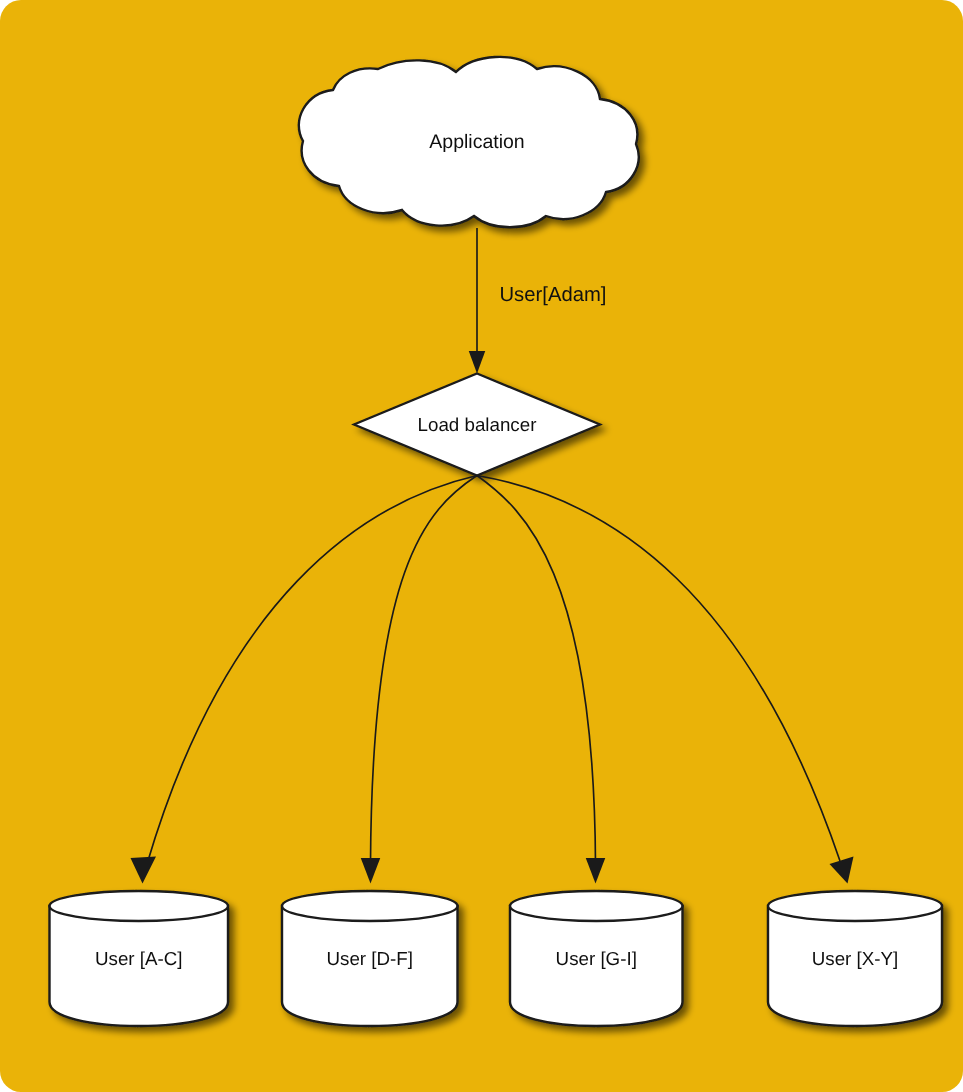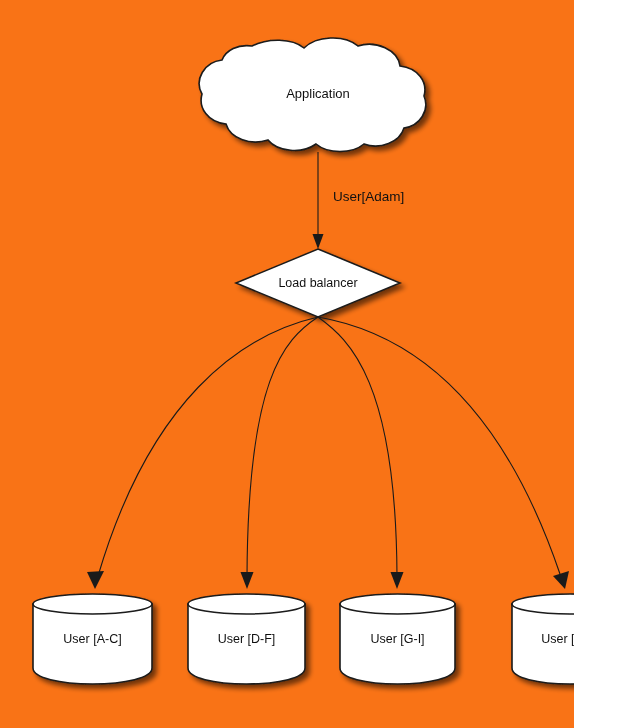--- a/index.html
+++ b/index.html
@@ -6,24 +6,25 @@
   html, body {
     margin: 0;
     padding: 0;
     background: #ffffff;
   }
   body {
     font-family: "Liberation Sans", sans-serif;
   }
   #diagram-root {
     position: relative;
-    width: 574px;
+    width: 642px;
     height: 728px;
-    background: #f97316;
+    background: #eab308;
     overflow: hidden;
+    border-radius: 14px;
   }
   #diagram-svg {
     position: absolute;
     top: 0;
     left: 0;
     width: 642px;
     height: 728px;
     display: block;
   }
   .node-label {

